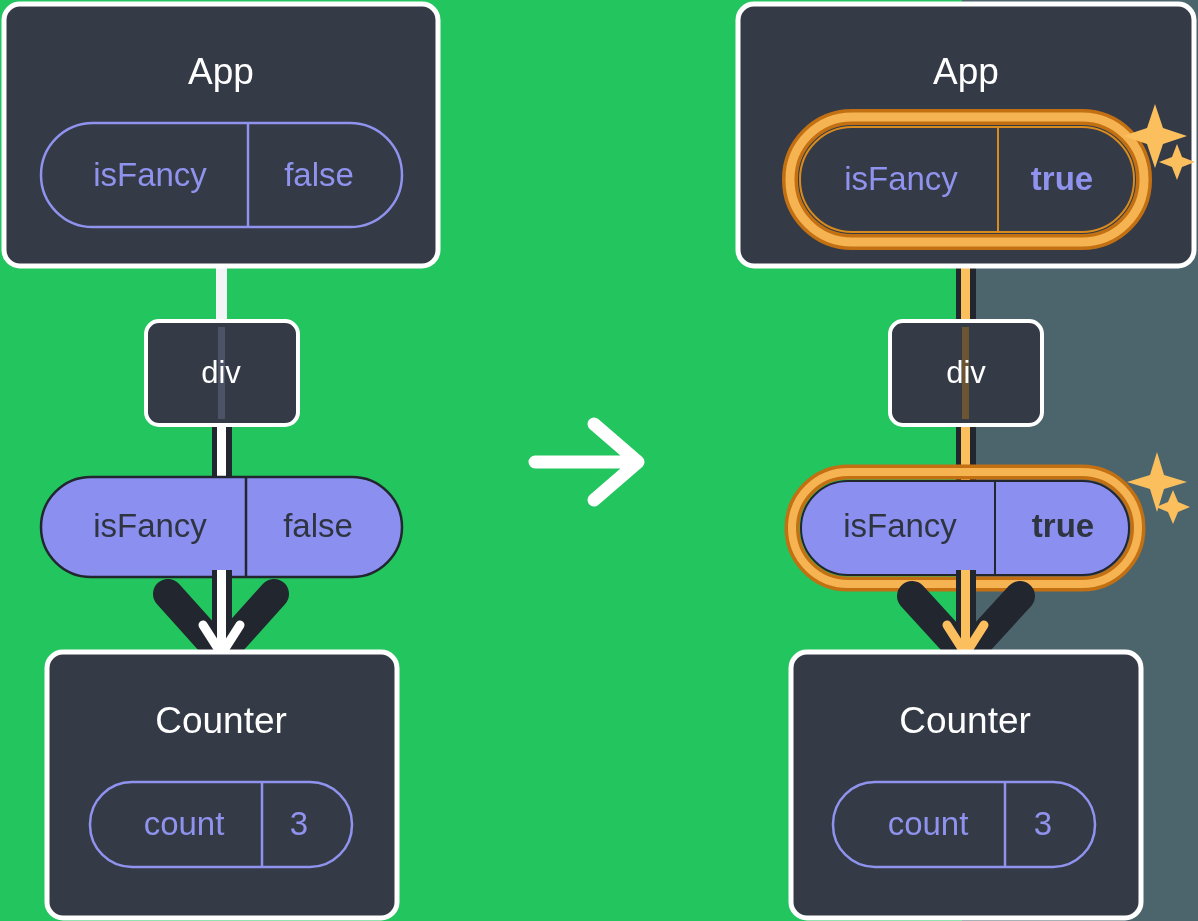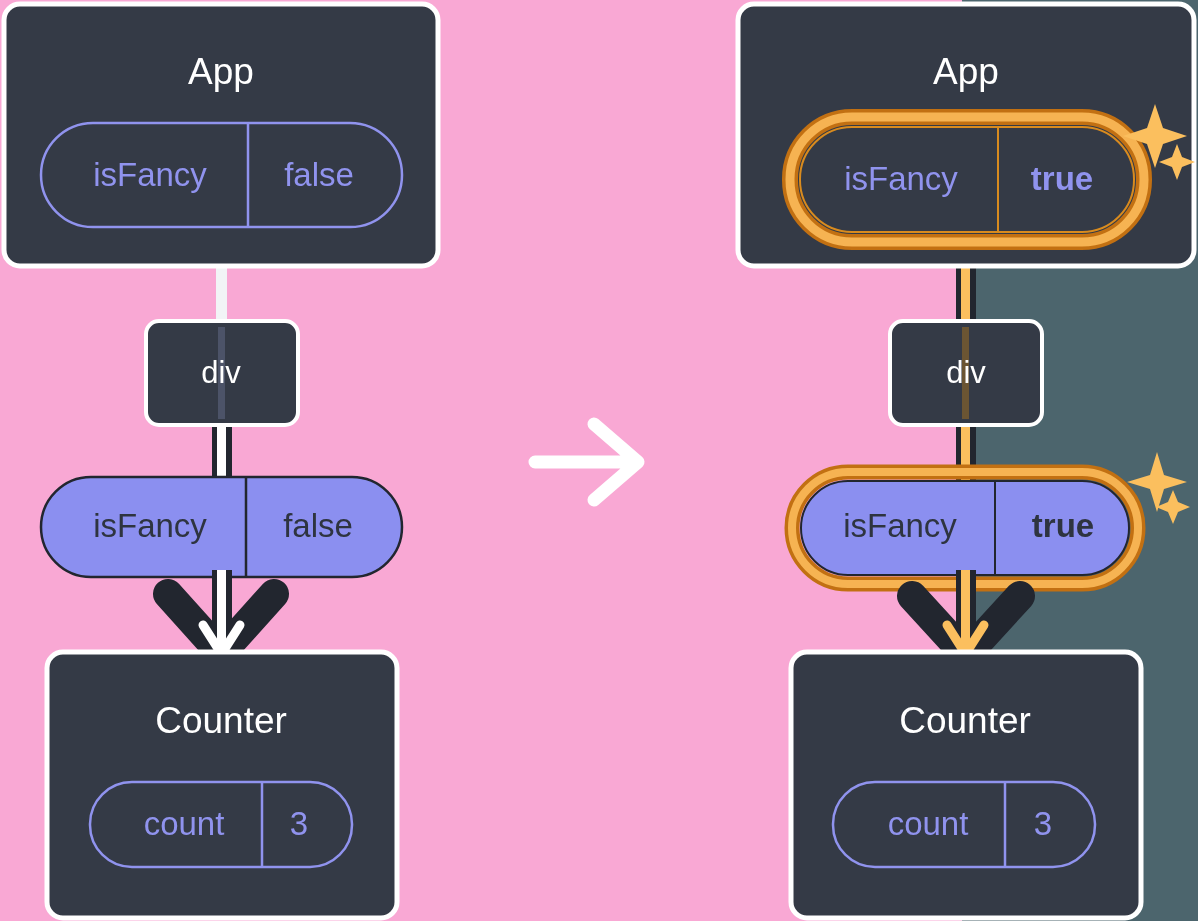--- a/index.html
+++ b/index.html
@@ -10,21 +10,21 @@
   body {
     width: 1198px;
     height: 921px;
     overflow: hidden;
     font-family: "Liberation Sans", sans-serif;
   }
   #stage {
     position: relative;
     width: 962px;
     height: 921px;
-    background: #f9a8d4;
+    background: #22c55e;
   }
   svg#diagram {
     position: absolute;
     top: 0; left: 0;
     width: 1198px;
     height: 921px;
     display: block;
   }
   .box-title {
     font-family: "Liberation Sans", sans-serif;

